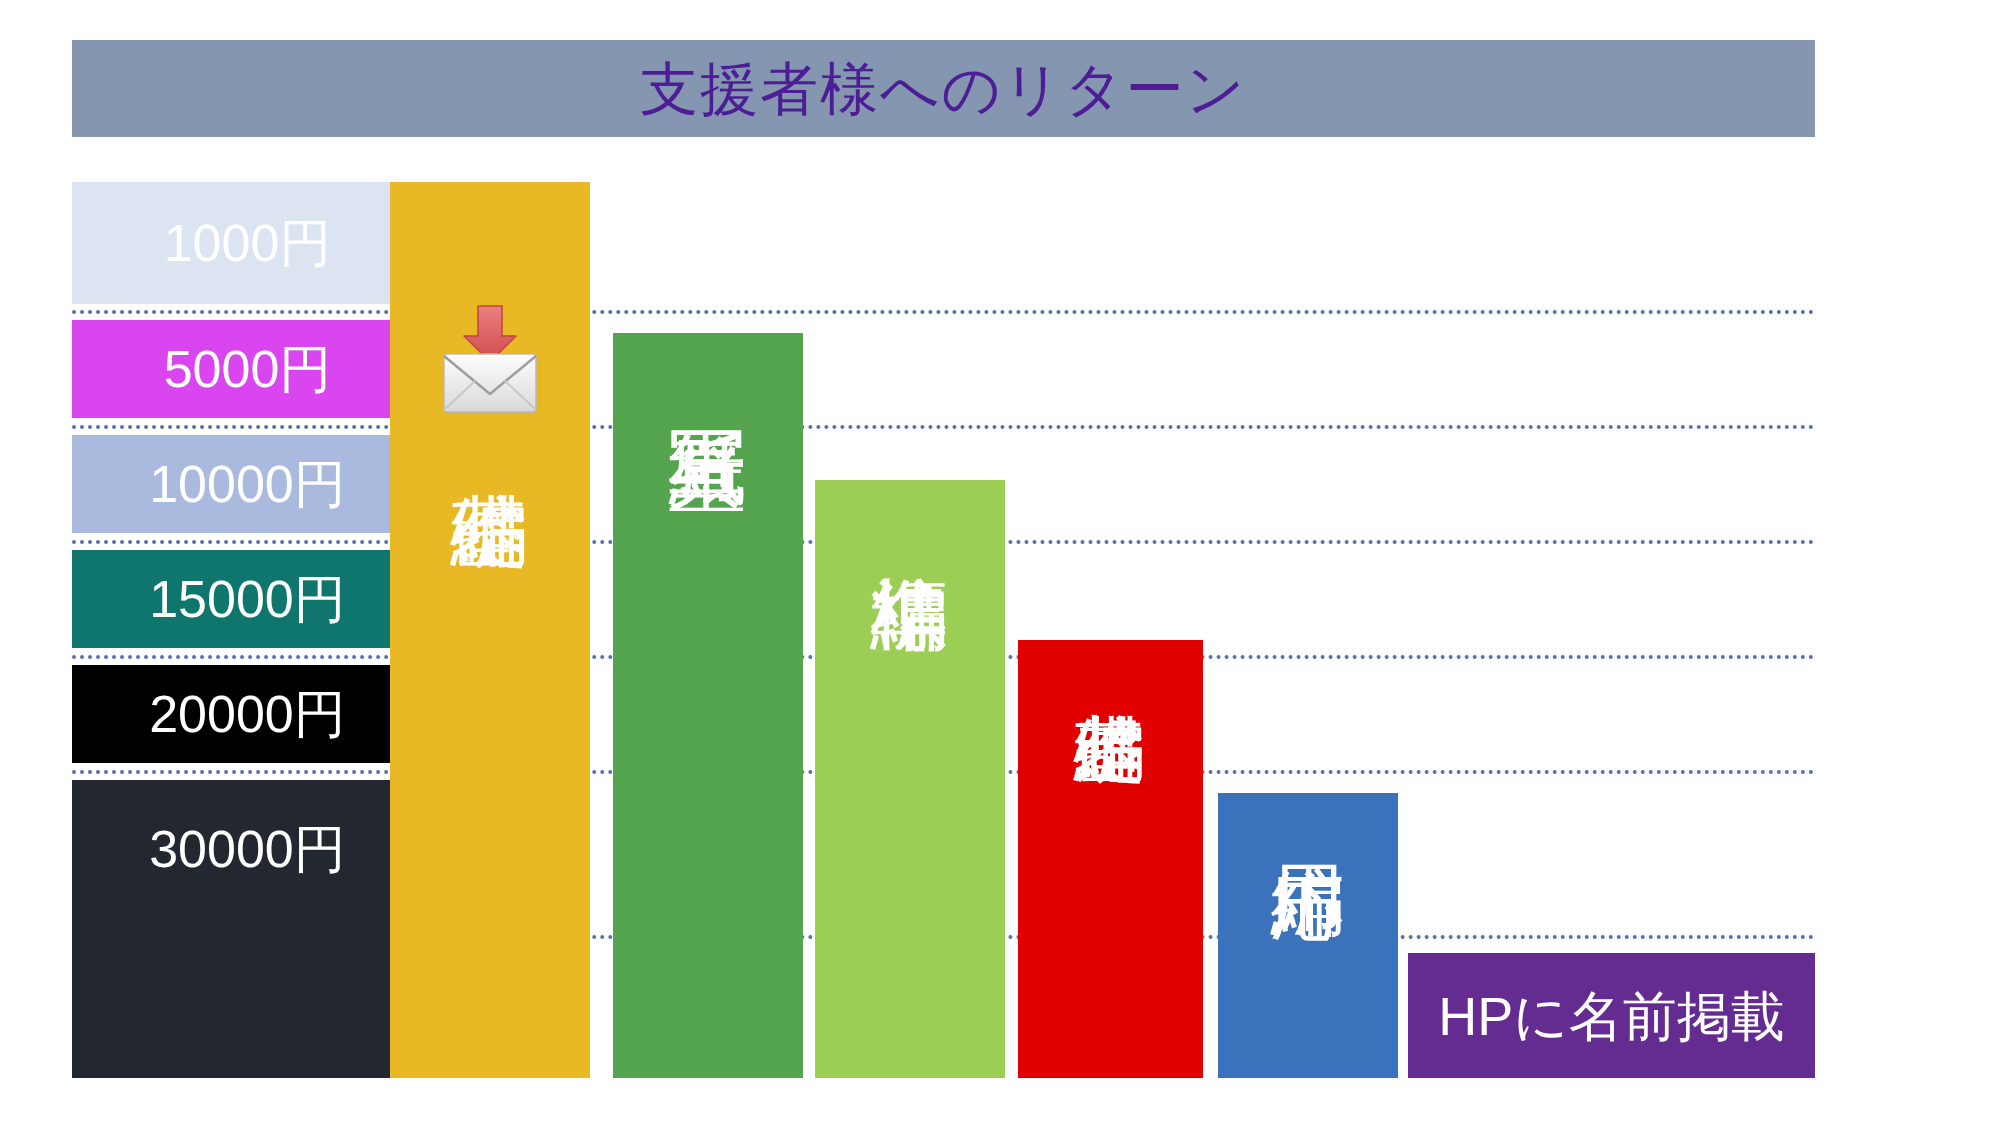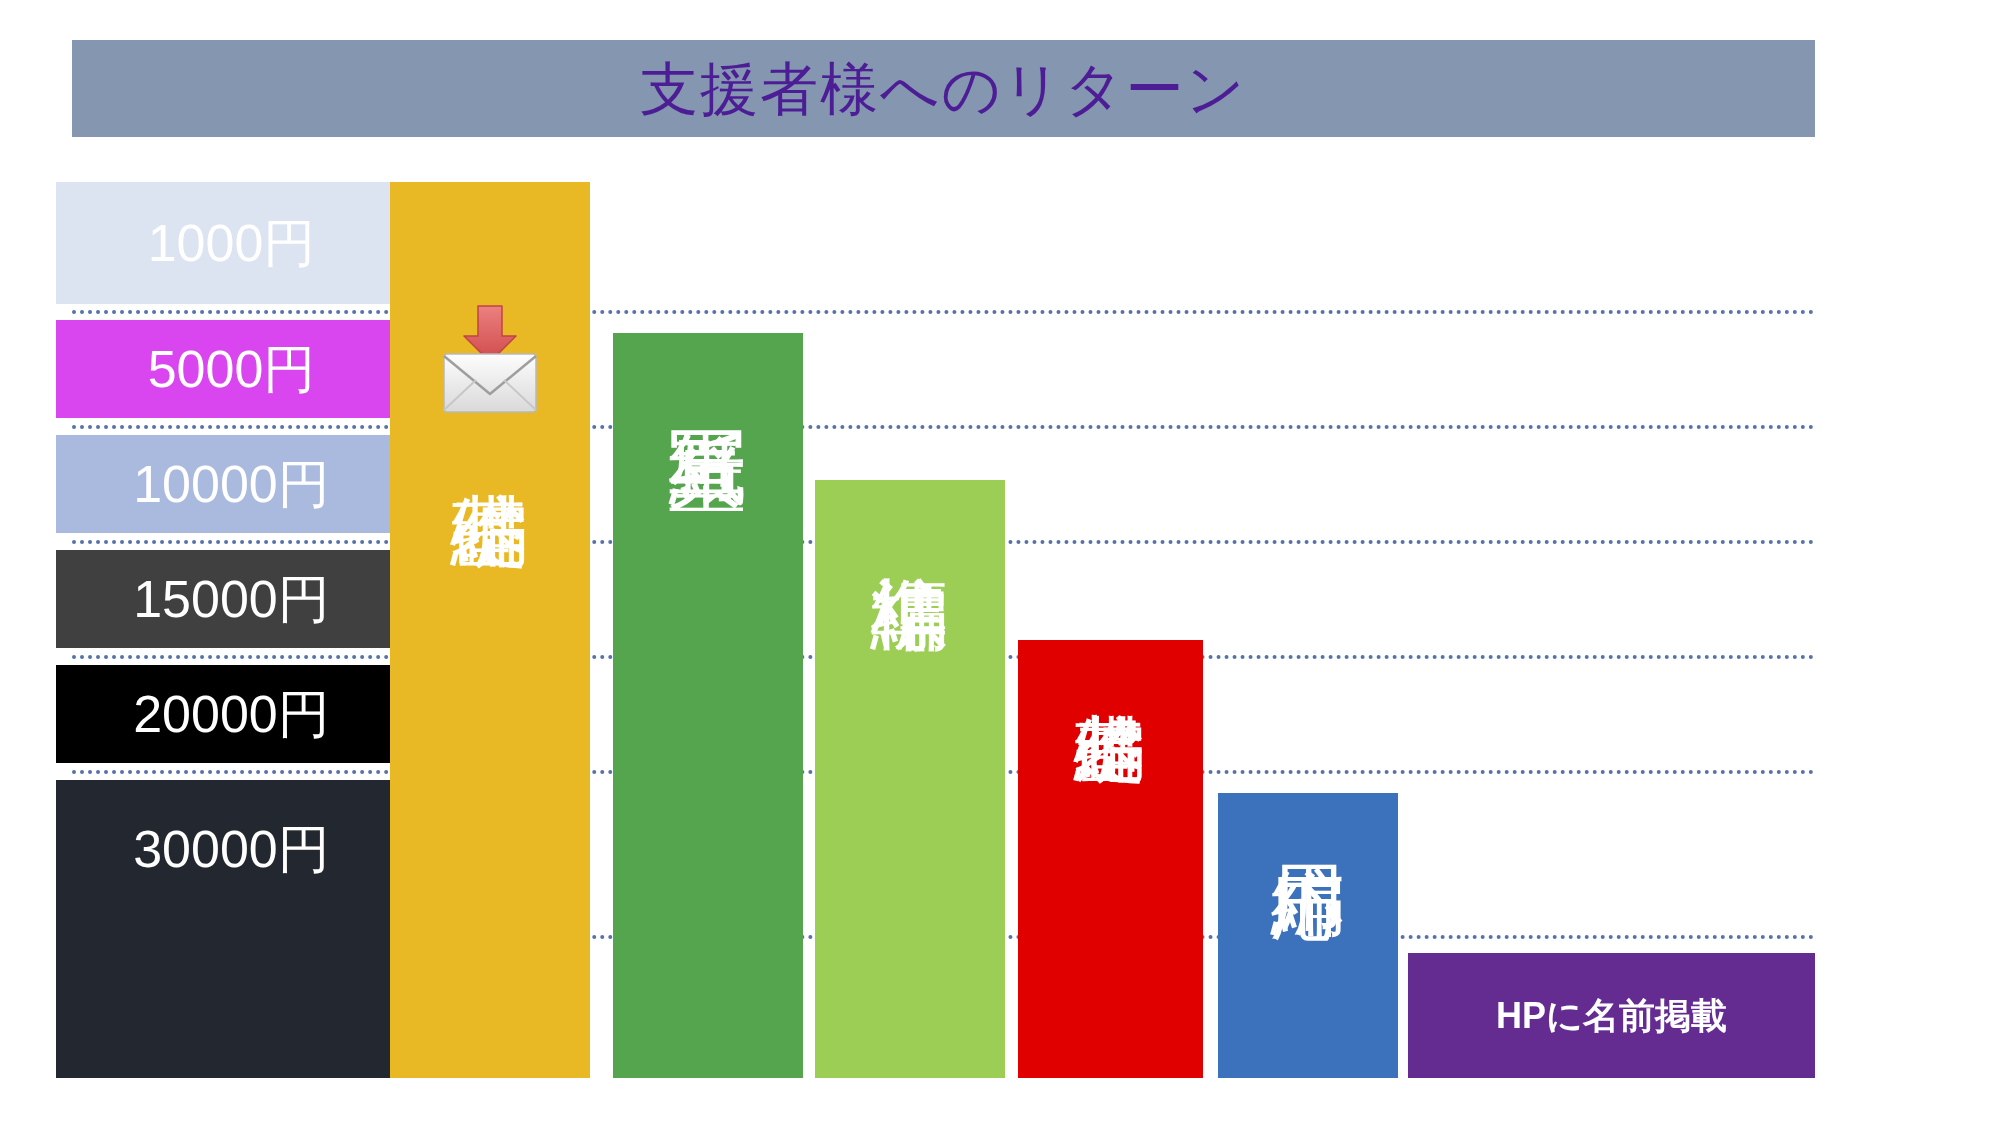--- a/index.html
+++ b/index.html
@@ -50,21 +50,21 @@
     left: 72px;
     width: 1743px;
     height: 0;
     border-top: 4px dotted #3a5a9b;
     opacity: 0.85;
   }
 
   
   .tier-label {
     position: absolute;
-    left: 56px;
+    left: 72px;
     width: 351px;
     display: flex;
     align-items: center;
     justify-content: center;
     box-sizing: border-box;
   }
   .tier-label .tier-text {
     color: #ffffff;
     font-size: 52px;
     font-weight: 400;
@@ -86,23 +86,23 @@
     font-size: 78px;
     line-height: 1.03;
     font-weight: 400;
     text-align: center;
     writing-mode: vertical-rl;
     white-space: nowrap;
     letter-spacing: 0px;
   }
   .bar .bar-label-horizontal {
     color: #ffffff;
-    font-size: 36px;
+    font-size: 54px;
     line-height: 1;
-    font-weight: 700;
+    font-weight: 400;
     text-align: center;
     white-space: nowrap;
   }
 
   
   .envelope-icon-wrap {
     position: relative;
     width: 120px;
     height: 120px;
     margin-bottom: 10px;
@@ -151,21 +151,21 @@
   </div>
 
   <div class="tier-label" style="top:320px; height:98px; background:#d946ef;">
     <span class="tier-text">5000円</span>
   </div>
 
   <div class="tier-label" style="top:435px; height:98px; background:#aab9de;text-align:right;">
     <span class="tier-text">10000円</span>
   </div>
 
-  <div class="tier-label" style="top:550px; height:98px; background:#404040;">
+  <div class="tier-label" style="top:550px; height:98px; background:#0f766e;">
     <span class="tier-text">15000円</span>
   </div>
 
   <div class="tier-label" style="top:665px; height:98px; background:#000000;">
     <span class="tier-text">20000円</span>
   </div>
 
   <div class="tier-label" style="top:780px; height:298px; background:#23272f;">
     <span class="tier-text" style="position:relative; top:-80px;">30000円</span>
   </div>

